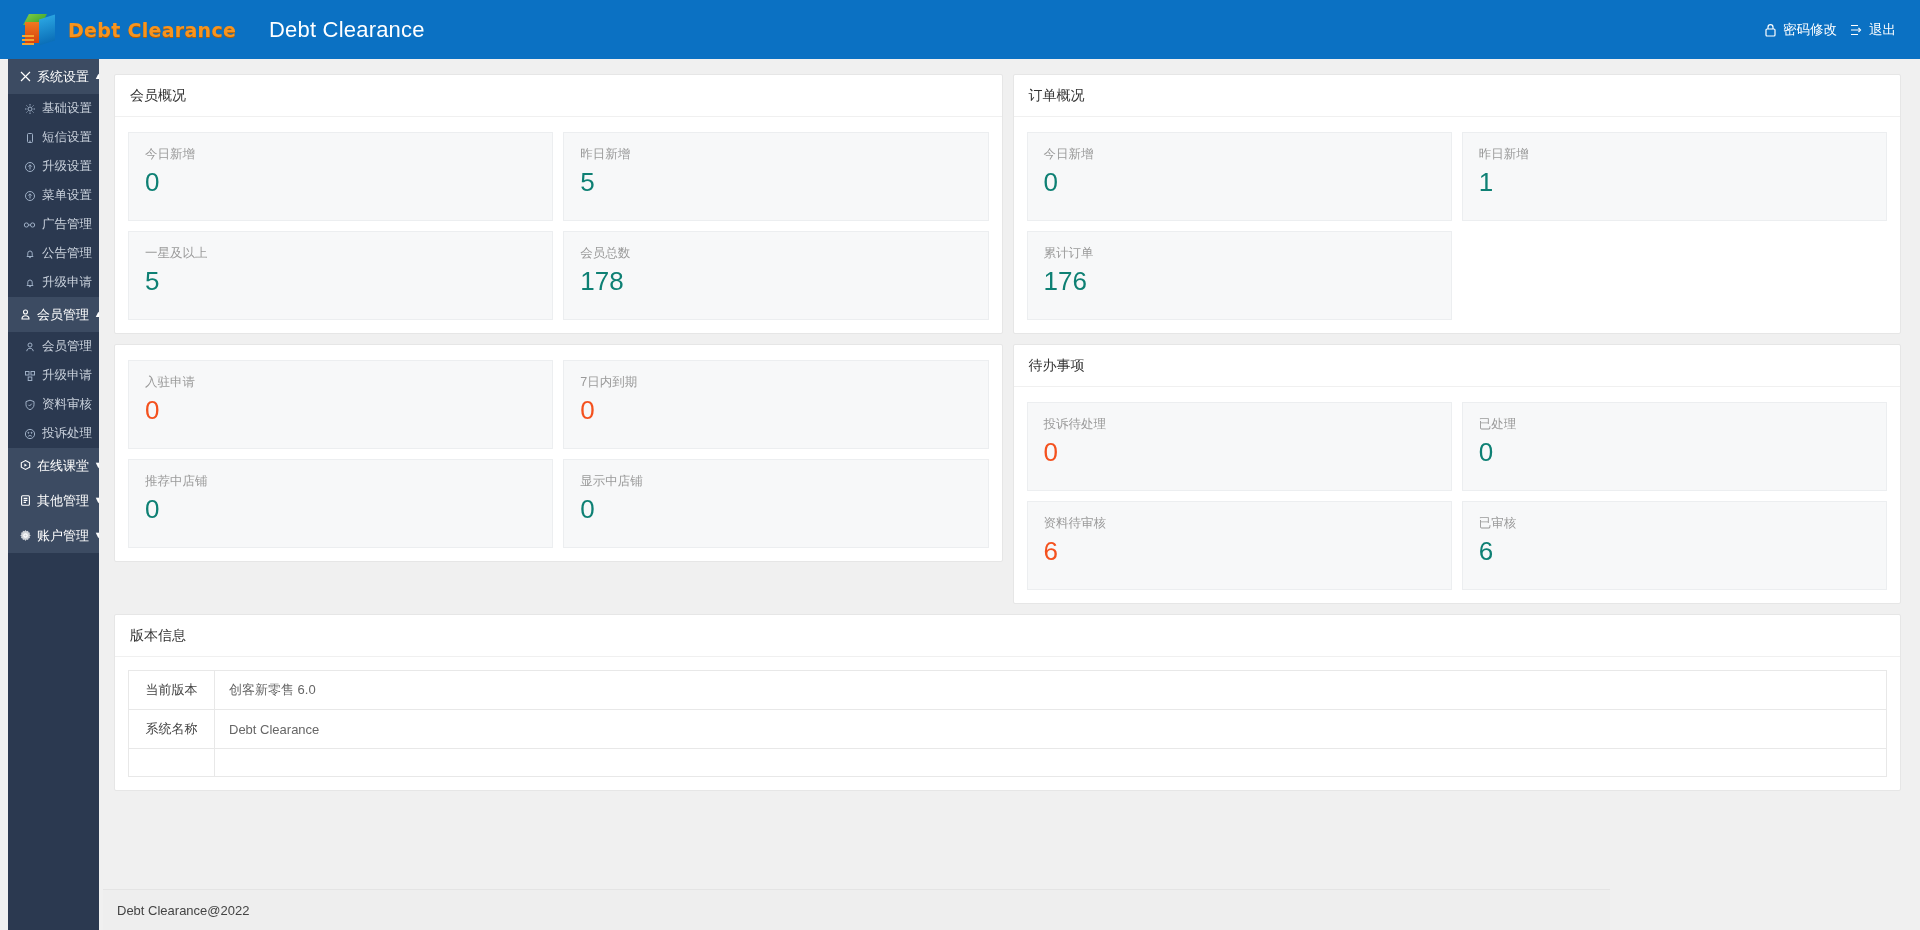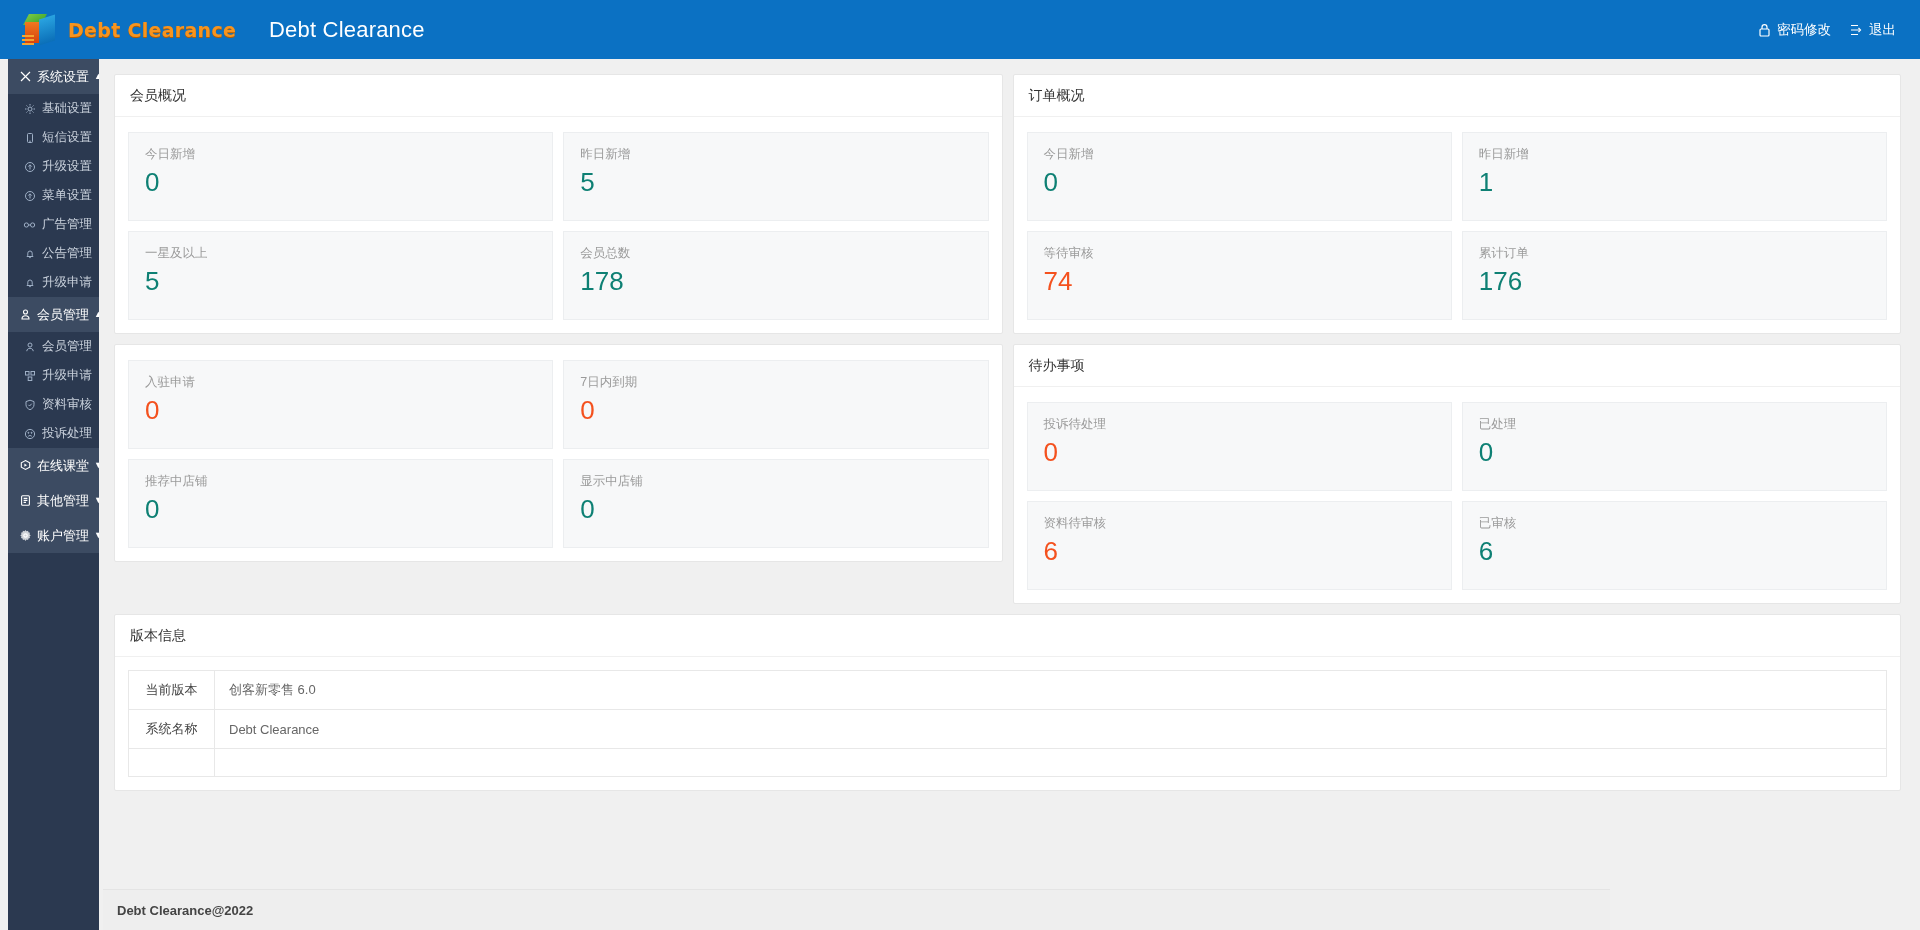--- a/index.html
+++ b/index.html
@@ -52,21 +52,21 @@
     letter-spacing: 0.3px;
     text-shadow: 0 1px 0 #b35c00;
     font-family: "DejaVu Sans", sans-serif;
   }
   .app-title {
     color: #ffffff; font-size: 22px; letter-spacing: .2px;
     padding-left: 4px;
   }
   .topbar-right {
     margin-left: auto; display: flex; align-items: center;
-    gap: 18px; padding-right: 24px;
+    gap: 12px; padding-right: 24px;
   }
   .topbar-link {
     color: #ffffff; font-size: 13.5px; display: flex;
     align-items: center; gap: 6px; cursor: pointer; white-space: nowrap;
   }
   .topbar-link svg { display:block; }
 
   
   .sidebar {
     position: absolute; top: 59px; left: 8px;
@@ -154,21 +154,21 @@
   .vtable tr.empty td { height: 28px; }
 
   
   .footer {
     position: absolute; left: 103px; bottom: 0;
     width: 1507px; height: 41px;
     background: #eeeeee;
     border-top: 1px solid #e4e4e4;
     display: flex; align-items: center;
     padding-left: 14px;
-    font-size: 13px; color: #444; font-weight: bold;
+    font-size: 13px; color: #444;
   }
 </style>
 </head>
 <body>
 
 <div class="topbar">
   <div class="brand">
     <span class="logo-cube">
       <span class="f1"></span>
         <span class="f2"></span>
@@ -408,26 +408,20 @@
             <div class="stat-cell">
               <div class="stat-box">
                 <div class="stat-label">今日新增</div>
                 <div class="stat-value v-green">0</div>
               </div>
             </div>
             <div class="stat-cell">
               <div class="stat-box">
                 <div class="stat-label">昨日新增</div>
                 <div class="stat-value v-green">1</div>
-              </div>
-            </div>
-            <div class="stat-cell">
-              <div class="stat-box">
-                <div class="stat-label">等待审核</div>
-                <div class="stat-value v-red">74</div>
               </div>
             </div>
             <div class="stat-cell">
               <div class="stat-box">
                 <div class="stat-label">累计订单</div>
                 <div class="stat-value v-green">176</div>
               </div>
             </div>
           </div>
         </div>

